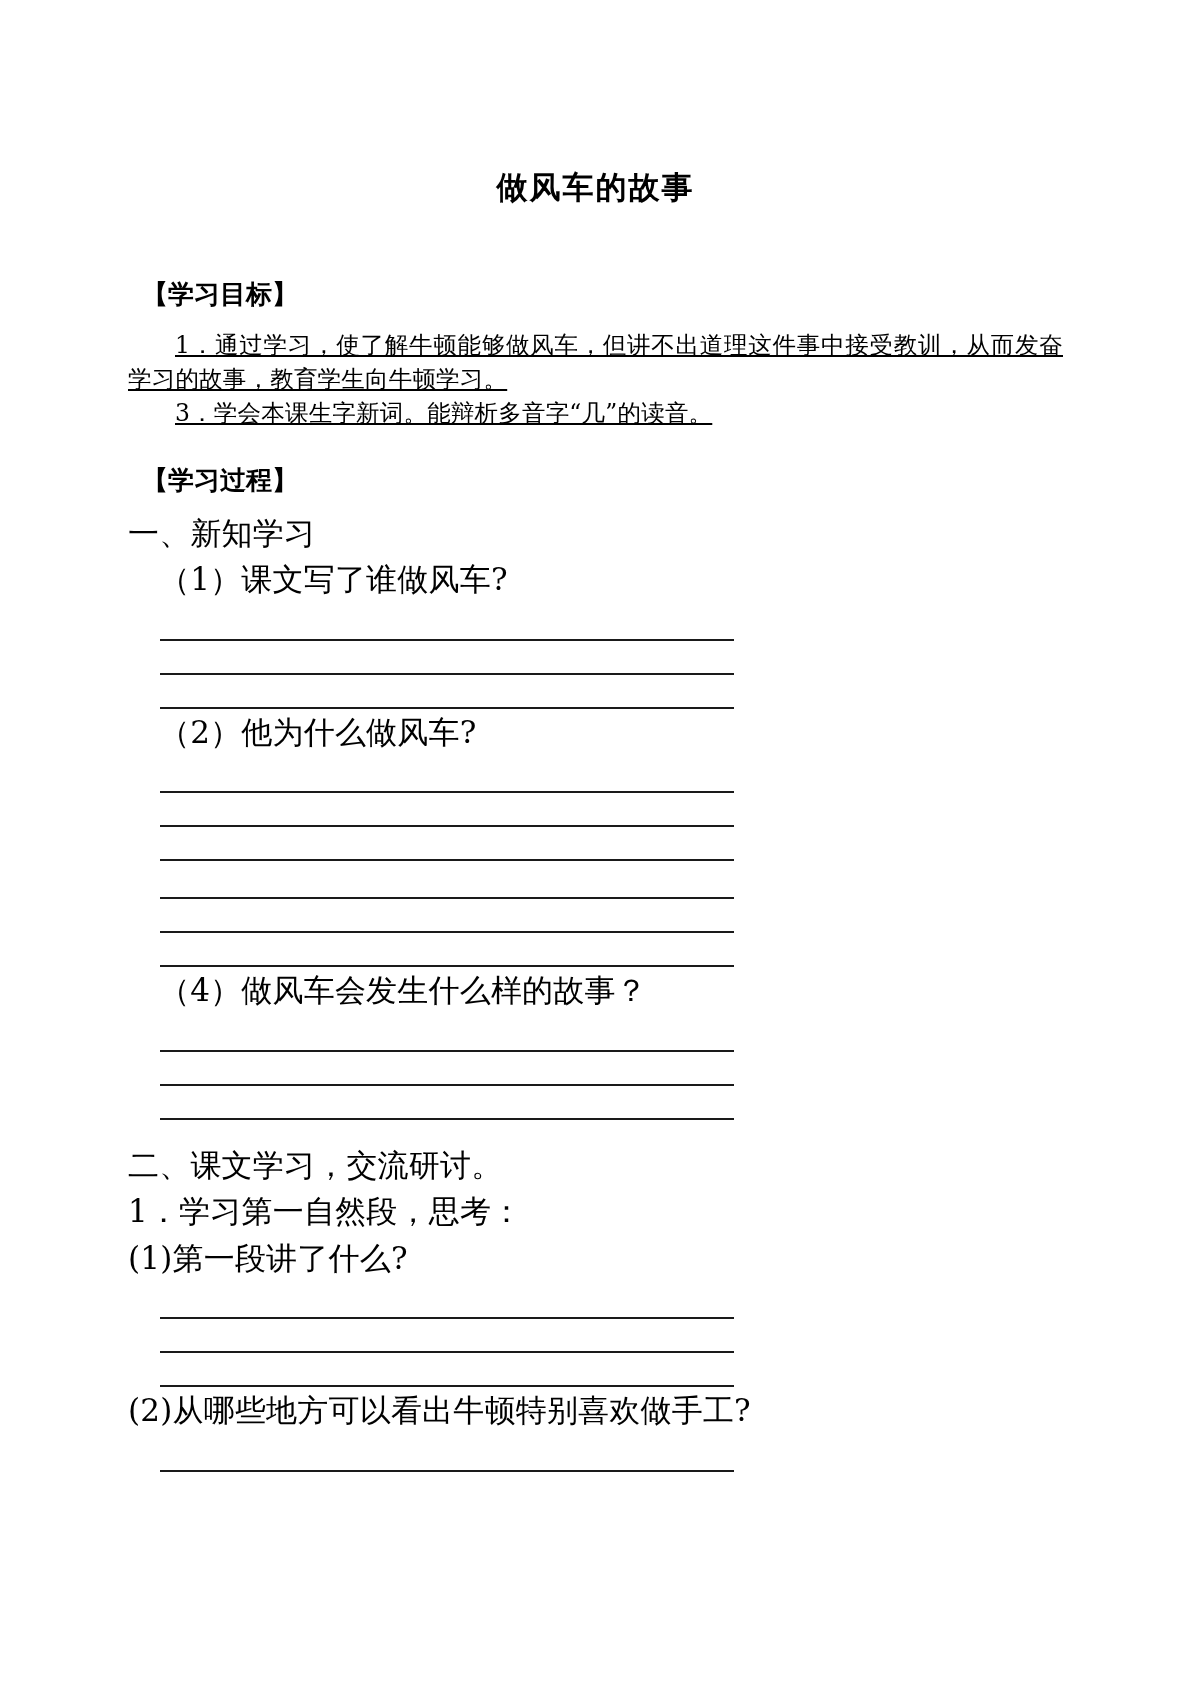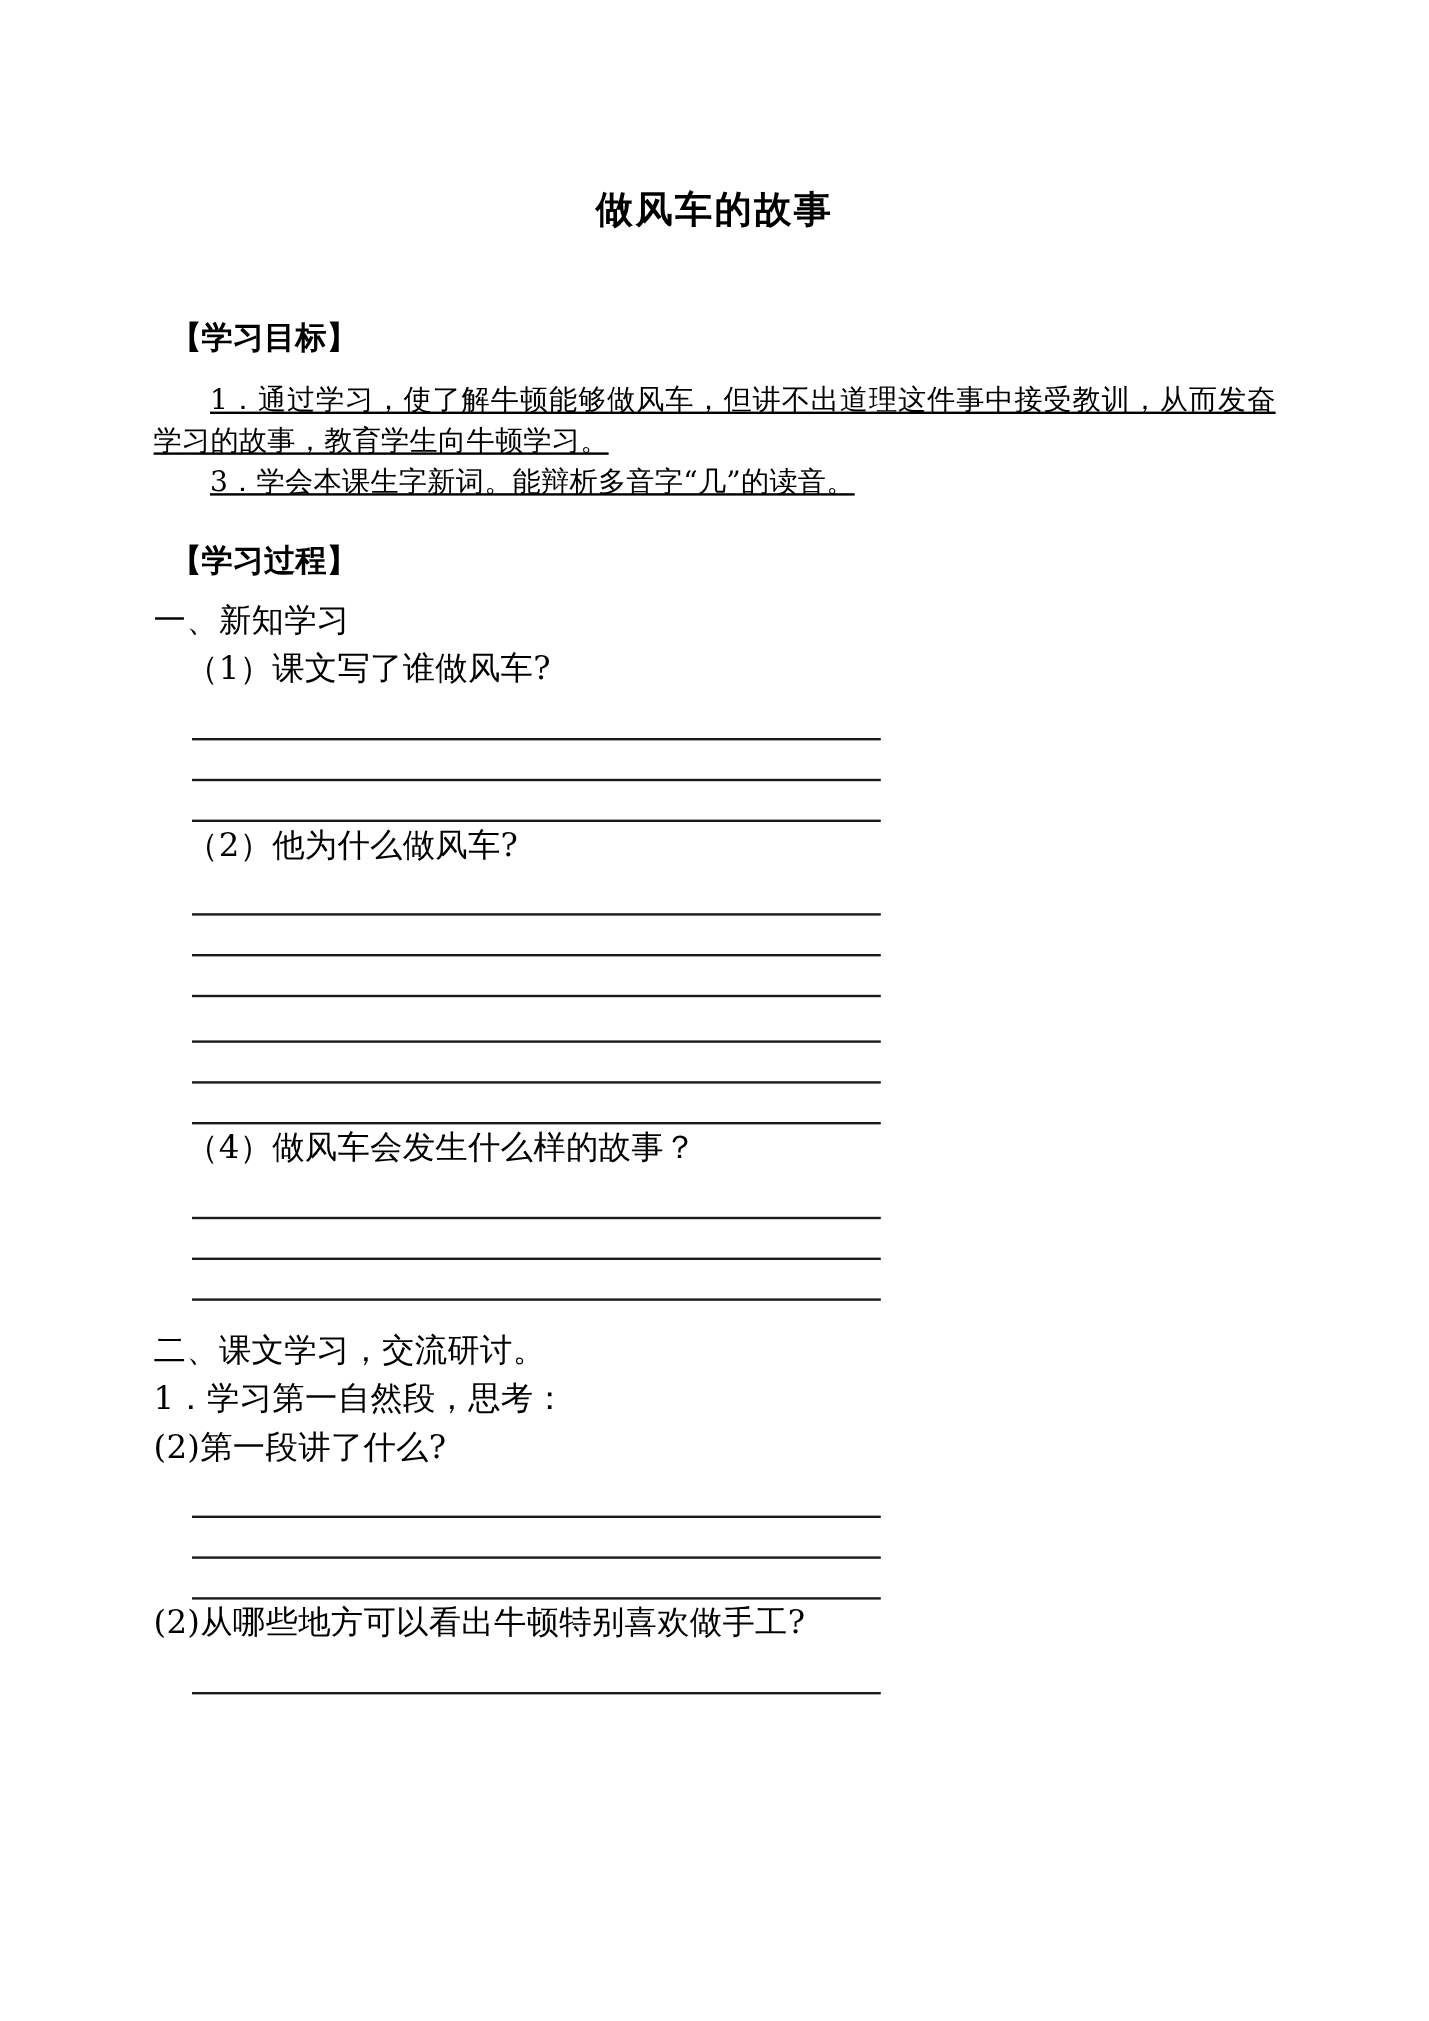--- a/index.html
+++ b/index.html
@@ -13,21 +13,21 @@
     font-family: "DejaVu Serif", "Liberation Serif", serif;
     color: #000000;
     position: relative;
     overflow: hidden;
   }
   .page {
     position: relative;
     width: 1191px;
     height: 1296px;
     box-sizing: border-box;
-    padding: 0 128px;
+    padding: 12px 128px;
   }
   .doc-title {
     text-align: center;
     font-family: "DejaVu Serif", "Liberation Serif", serif;
     font-weight: bold;
     font-size: 31px;
     letter-spacing: 2px;
     margin: 0;
     padding-top: 157px;
     line-height: 1.2;
@@ -48,21 +48,21 @@
     margin: 0;
     text-align: justify;
     letter-spacing: 0.2px;
   }
   .para.indent2 { text-indent: 2em; }
 
   .block-objectives { margin-top: 14px; text-decoration: underline; }
   .block-keypoints { margin-top: 14px; }
 
   .q-text {
-    font-size: 27px;
+    font-size: 31px;
     line-height: 1.5;
     margin: 0;
     text-indent: 1em;
     letter-spacing: 0.2px;
   }
   .q-text.flush { text-indent: 0; }
 
   .ans-lines {
     margin: 0;
     padding: 0;
@@ -135,21 +135,21 @@
     <div class="ans-lines list-lines">
       <div class="ans-line first"></div>
       <div class="ans-line"></div>
       <div class="ans-line"></div>
     </div>
 
     <div class="spacer-22"></div>
 
     <p class="q-text flush">二、课文学习，交流研讨。</p>
     <p class="q-text flush">1．学习第一自然段，思考：</p>
-    <p class="q-text flush">(2)第一段讲了什么?</p>
+    <p class="q-text flush">(1)第一段讲了什么?</p>
     <div class="ans-lines list-lines">
       <div class="ans-line first"></div>
       <div class="ans-line"></div>
       <div class="ans-line"></div>
     </div>
 
     <p class="q-text flush">(2)从哪些地方可以看出牛顿特别喜欢做手工?</p>
     <div class="ans-lines list-lines">
       <div class="ans-line first"></div>
     </div>

